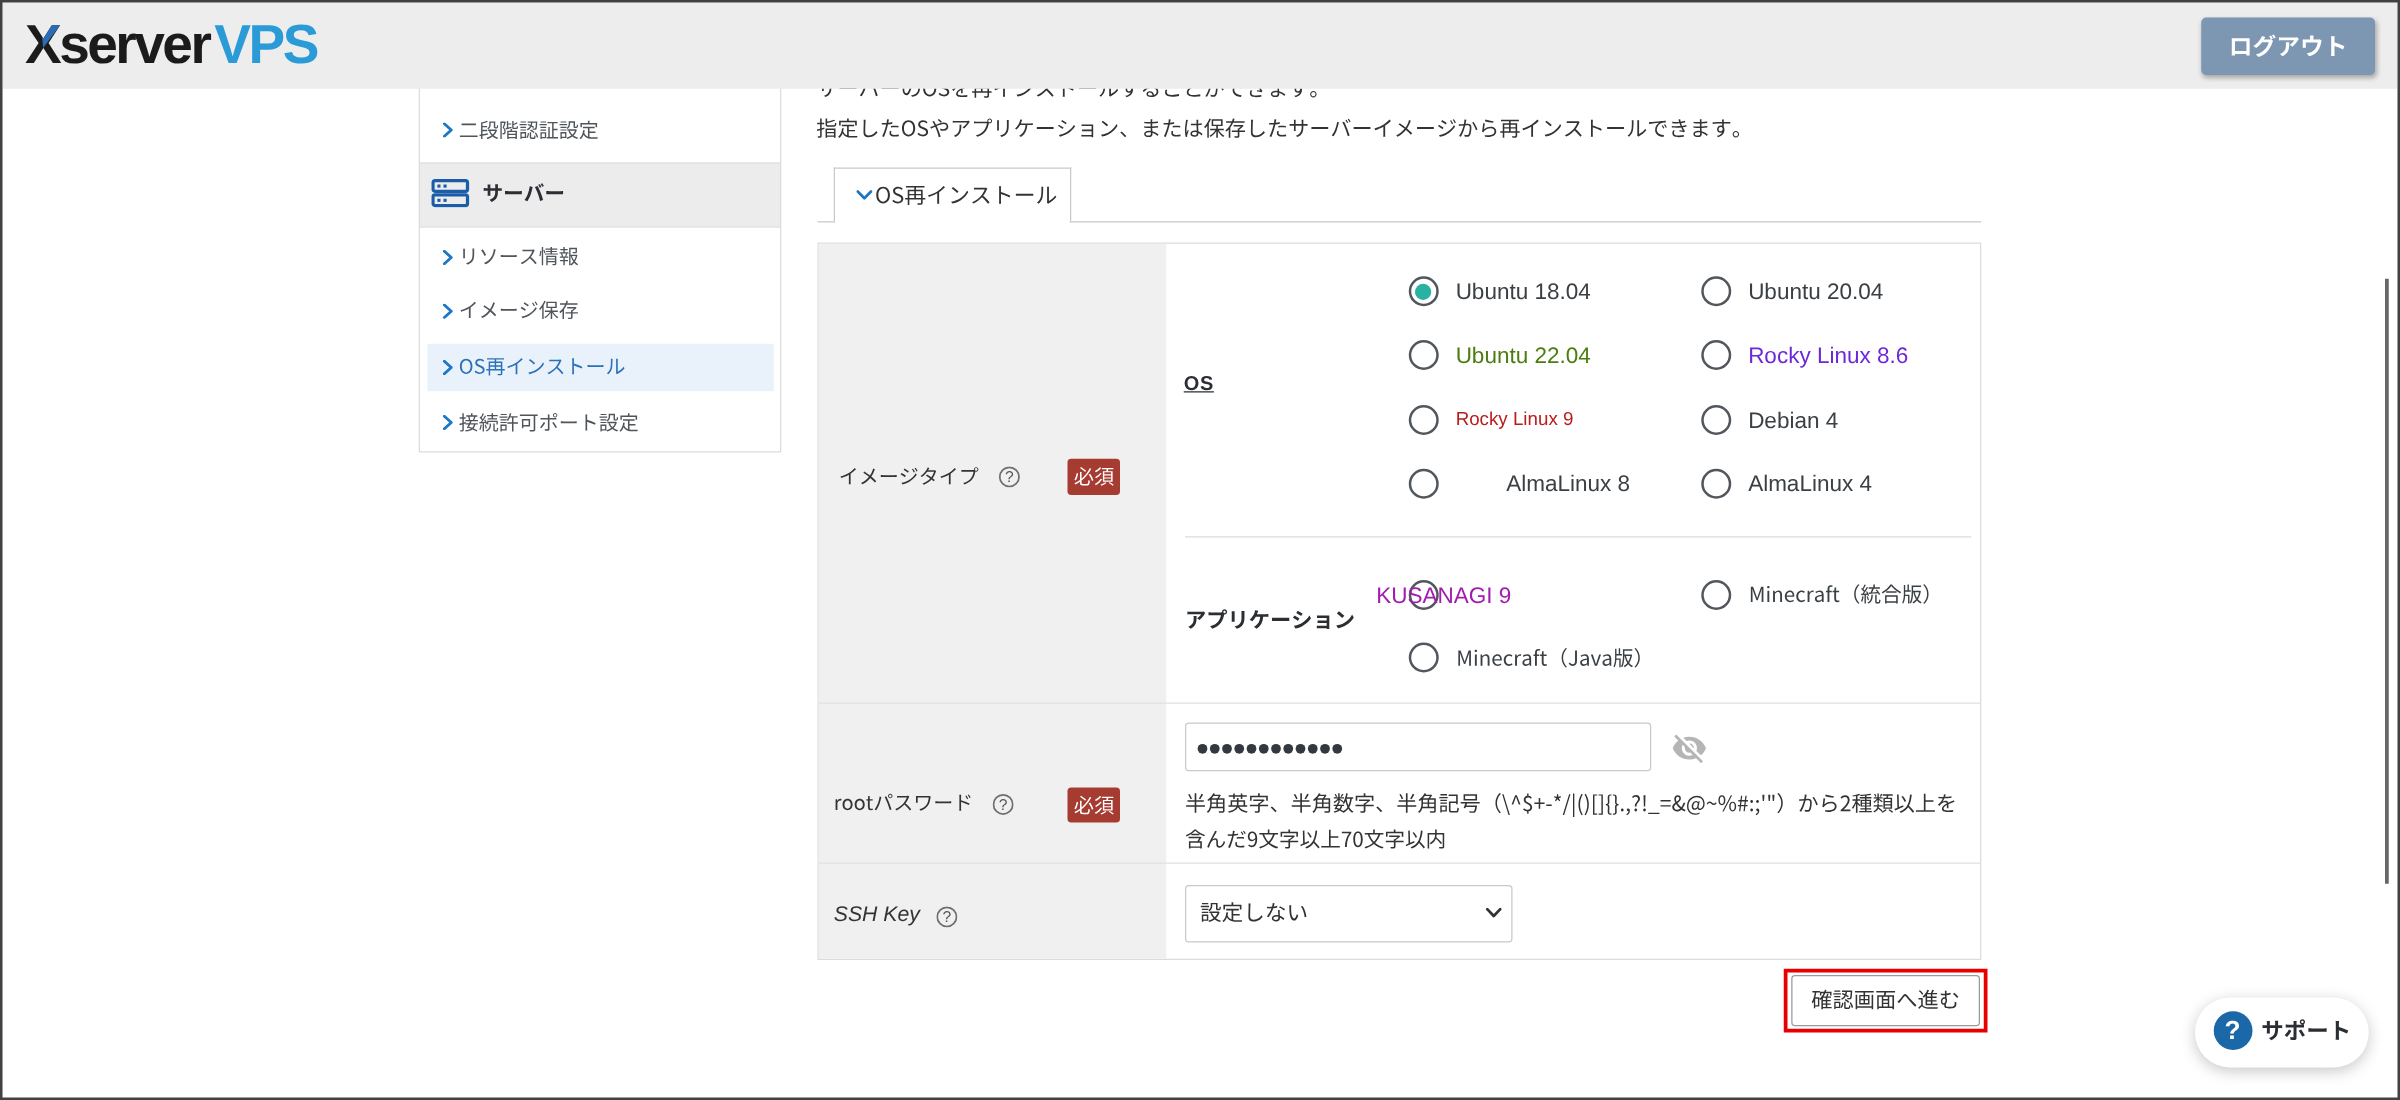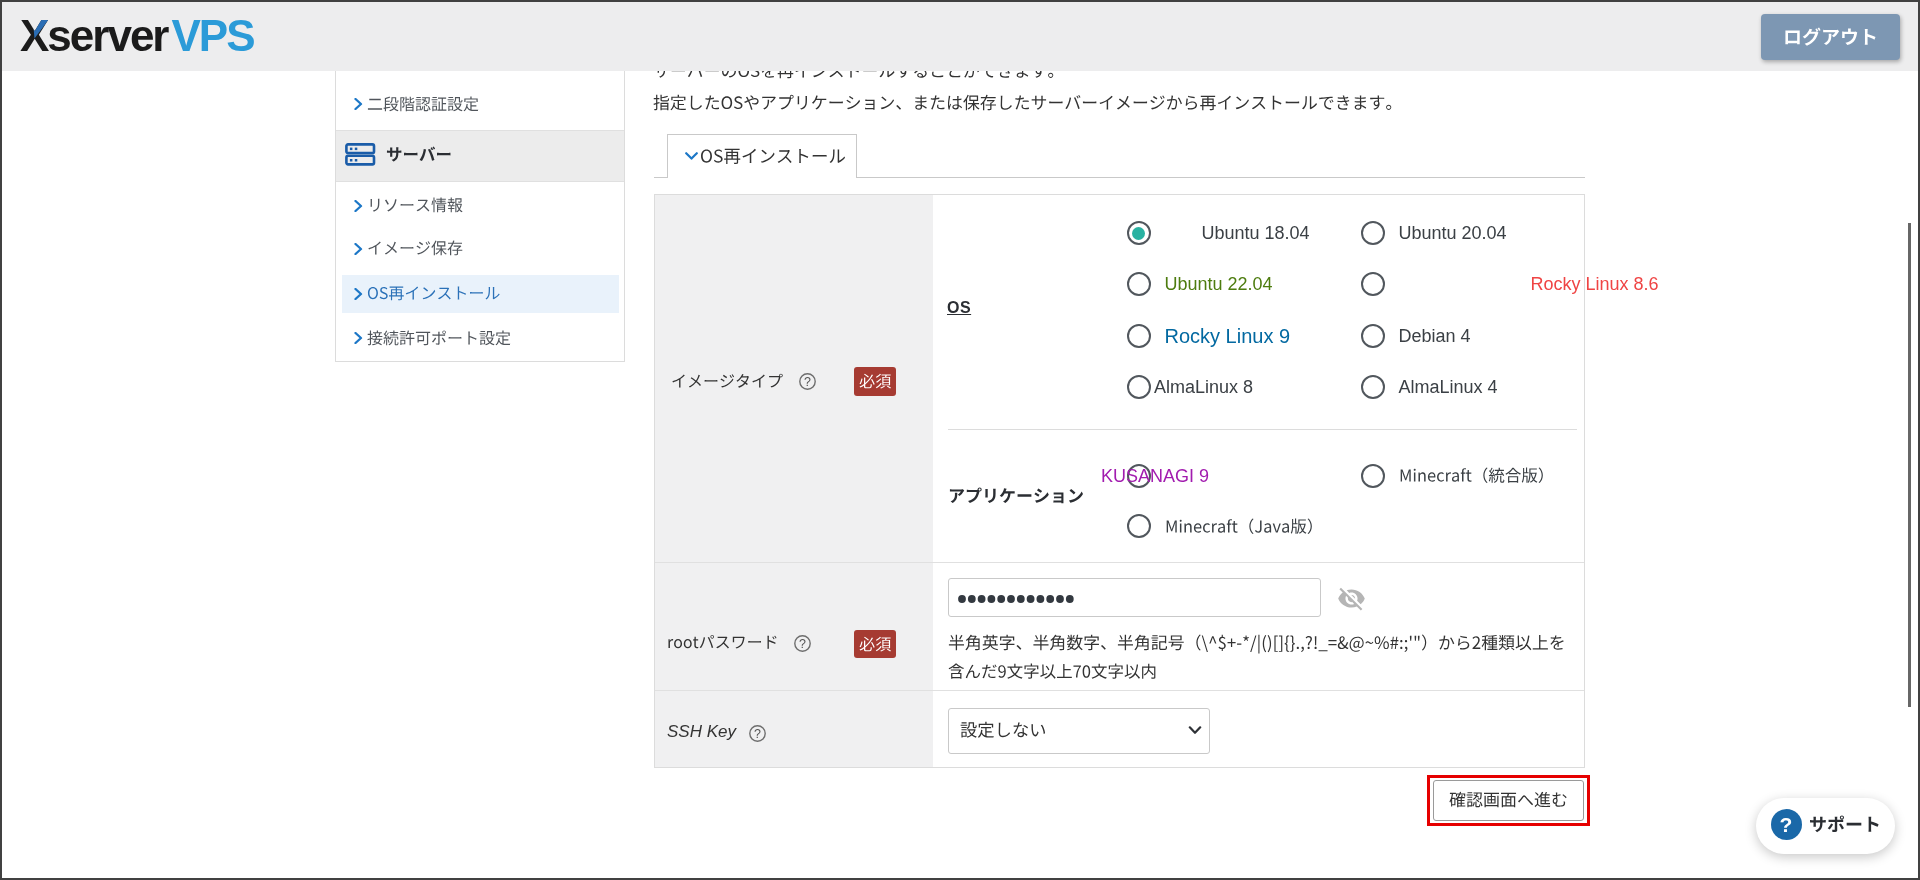--- a/index.html
+++ b/index.html
@@ -100,33 +100,33 @@
 <svg class="abs" style="left:749.0px;top:724.8px" width="17" height="17" viewBox="0 0 17 17">
     <circle cx="8.5" cy="8.5" r="7.7" stroke="#6e6e6e" stroke-width="1.4" fill="none"></circle>
     <text x="8.5" y="12.8" text-anchor="middle" font-family="Liberation Sans" font-size="12.5px" fill="#555">?</text>
   </svg>
 <div class="abs" style="left:947px;top:295px;width:60px;height:26px;font-size:16px;font-weight:bold;color:#2b2e33;line-height:26px;letter-spacing:0.5px;text-decoration:underline;">OS</div>
 <svg style="position:absolute;left:947.5px;top:484.8px;" width="138" height="24" viewBox="0 0 138 24">
     <path fill="#2b2e33" transform="translate(0,17.00) scale(0.017000,-0.017000)" d="M955 677 876 751C857 745 802 742 774 742C721 742 297 742 235 742C193 742 151 746 113 752V613C160 617 193 620 235 620C297 620 696 620 756 620C730 571 652 483 572 434L676 351C774 421 869 547 916 625C925 640 944 664 955 677ZM547 542H402C407 510 409 483 409 452C409 288 385 182 258 94C221 67 185 50 153 39L270 -56C542 90 547 294 547 542Z M1804 733C1804 765 1830 791 1862 791C1893 791 1919 765 1919 733C1919 702 1893 676 1862 676C1830 676 1804 702 1804 733ZM1742 733 1744 714C1723 711 1701 710 1687 710C1630 710 1299 710 1224 710C1191 710 1134 714 1105 718V577C1130 579 1178 581 1224 581C1299 581 1629 581 1689 581C1676 495 1638 382 1572 299C1491 197 1378 110 1180 64L1289 -56C1467 2 1600 101 1691 221C1775 332 1818 487 1841 585L1849 615L1862 614C1927 614 1981 668 1981 733C1981 799 1927 853 1862 853C1796 853 1742 799 1742 733Z M2803 776H2652C2656 748 2658 716 2658 676C2658 632 2658 537 2658 486C2658 330 2645 255 2576 180C2516 115 2435 77 2336 54L2440 -56C2513 -33 2617 16 2683 88C2757 170 2799 263 2799 478C2799 527 2799 624 2799 676C2799 716 2801 748 2803 776ZM2339 768H2195C2198 745 2199 710 2199 691C2199 647 2199 411 2199 354C2199 324 2195 285 2194 266H2339C2337 289 2336 328 2336 353C2336 409 2336 647 2336 691C2336 723 2337 745 2339 768Z M3449 783 3294 814C3292 783 3285 744 3273 711C3261 673 3242 621 3215 575C3177 512 3113 422 3042 369L3167 293C3227 345 3289 430 3329 503H3540C3524 294 3441 171 3336 91C3312 71 3277 50 3241 36L3376 -55C3557 59 3661 238 3679 503H3819C3842 503 3886 503 3923 499V636C3890 630 3845 629 3819 629H3388L3416 702C3424 723 3437 758 3449 783Z M4092 463V306C4129 308 4196 311 4253 311C4370 311 4700 311 4790 311C4832 311 4883 307 4907 306V463C4881 461 4837 457 4790 457C4700 457 4371 457 4253 457C4201 457 4128 460 4092 463Z M5309 792 5236 682C5302 645 5406 577 5462 538L5537 649C5484 685 5375 756 5309 792ZM5123 82 5198 -50C5287 -34 5430 16 5532 74C5696 168 5837 295 5930 433L5853 569C5773 426 5634 289 5464 194C5355 134 5235 101 5123 82ZM5155 564 5082 453C5149 418 5253 350 5310 311L5383 423C5332 459 5222 528 5155 564Z M6202 85V-38C6219 -37 6260 -35 6288 -35H6667L6666 -75H6792C6792 -57 6791 -23 6791 -7C6791 73 6791 454 6791 495C6791 516 6791 549 6792 562C6776 561 6739 560 6715 560C6633 560 6418 560 6337 560C6300 560 6239 562 6213 565V444C6237 446 6300 448 6337 448C6418 448 6628 448 6667 448V327H6348C6310 327 6265 328 6239 330V212C6262 213 6310 214 6348 214H6667V81H6289C6253 81 6219 83 6202 85Z M7241 760 7147 660C7220 609 7345 500 7397 444L7499 548C7441 609 7311 713 7241 760ZM7116 94 7200 -38C7341 -14 7470 42 7571 103C7732 200 7865 338 7941 473L7863 614C7800 479 7670 326 7499 225C7402 167 7272 116 7116 94Z"></path>
   </svg>
 <div class="abs" style="left:1126.5px;top:221.0px;width:24px;height:24px;border:2px solid #51575d;border-radius:50%;box-sizing:border-box;background:#fff;"></div>
 <div class="abs" style="left:1132.0px;top:226.5px;width:13px;height:13px;border-radius:50%;background:#29b2a2;"></div>
-<div class="abs" style="left:1164.5px;top:220.0px;width:260px;height:26px;font-size:18px;color:#3b4045;line-height:26px;margin-left:37px;">Ubuntu 18.04</div>
+<div class="abs" style="left:1164.5px;top:220.0px;width:260px;height:26px;font-size:18px;color:#3b4045;line-height:26px;">Ubuntu 18.04</div>
 <div class="abs" style="left:1360.5px;top:221.0px;width:24px;height:24px;border:2px solid #51575d;border-radius:50%;box-sizing:border-box;background:#fff;"></div>
 <div class="abs" style="left:1398.5px;top:220.0px;width:260px;height:26px;font-size:18px;color:#3b4045;line-height:26px;">Ubuntu 20.04</div>
 <div class="abs" style="left:1126.5px;top:272.0px;width:24px;height:24px;border:2px solid #51575d;border-radius:50%;box-sizing:border-box;background:#fff;"></div>
 <div class="abs" style="left:1164.5px;top:271.0px;width:260px;height:26px;font-size:18px;color:#4d7c0f;line-height:26px;">Ubuntu 22.04</div>
 <div class="abs" style="left:1360.5px;top:272.0px;width:24px;height:24px;border:2px solid #51575d;border-radius:50%;box-sizing:border-box;background:#fff;"></div>
-<div class="abs" style="left:1398.5px;top:271.0px;width:260px;height:26px;font-size:18px;color:#ef4444;line-height:26px;text-align:right;">Rocky Linux 8.6</div>
+<div class="abs" style="left:1398.5px;top:271.0px;width:260px;height:26px;font-size:18px;color:#6d28d9;line-height:26px;">Rocky Linux 8.6</div>
 <div class="abs" style="left:1126.5px;top:323.5px;width:24px;height:24px;border:2px solid #51575d;border-radius:50%;box-sizing:border-box;background:#fff;"></div>
-<div class="abs" style="left:1164.5px;top:322.5px;width:260px;height:26px;font-size:20px;color:#0369a1;line-height:26px;">Rocky Linux 9</div>
+<div class="abs" style="left:1164.5px;top:322.5px;width:260px;height:26px;font-size:15px;color:#b91c1c;line-height:26px;">Rocky Linux 9</div>
 <div class="abs" style="left:1360.5px;top:323.5px;width:24px;height:24px;border:2px solid #51575d;border-radius:50%;box-sizing:border-box;background:#fff;"></div>
 <div class="abs" style="left:1398.5px;top:322.5px;width:260px;height:26px;font-size:18px;color:#3b4045;line-height:26px;">Debian 4</div>
 <div class="abs" style="left:1126.5px;top:374.5px;width:24px;height:24px;border:2px solid #51575d;border-radius:50%;box-sizing:border-box;background:#fff;"></div>
-<div class="abs" style="left:1154px;top:373.5px;width:260px;height:26px;font-size:18px;color:#3b4045;line-height:26px;">AlmaLinux 8</div>
+<div class="abs" style="left:1205px;top:373.5px;width:260px;height:26px;font-size:18px;color:#3b4045;line-height:26px;">AlmaLinux 8</div>
 <div class="abs" style="left:1360.5px;top:374.5px;width:24px;height:24px;border:2px solid #51575d;border-radius:50%;box-sizing:border-box;background:#fff;"></div>
 <div class="abs" style="left:1398.5px;top:373.5px;width:260px;height:26px;font-size:18px;color:#3b4045;line-height:26px;">AlmaLinux 4</div>
 <div class="abs" style="left:1126.5px;top:463.5px;width:24px;height:24px;border:2px solid #51575d;border-radius:50%;box-sizing:border-box;background:#fff;"></div>
 <div class="abs" style="left:1101px;top:462.5px;width:260px;height:26px;font-size:18px;color:#a21caf;line-height:26px;">KUSANAGI 9</div>
 <div class="abs" style="left:1360.5px;top:463.5px;width:24px;height:24px;border:2px solid #51575d;border-radius:50%;box-sizing:border-box;background:#fff;"></div>
 <svg style="position:absolute;left:1398.5px;top:465.1px;" width="158" height="24" viewBox="0 0 158 24">
     <path fill="#3b4045" transform="translate(0,16.50) scale(0.016500,-0.016500)" d="M101 0H184V406C184 469 178 558 172 622H176L235 455L374 74H436L574 455L633 622H637C632 558 625 469 625 406V0H711V733H600L460 341C443 291 428 239 409 188H405C387 239 371 291 352 341L212 733H101Z M904 0H996V543H904ZM950 655C986 655 1011 679 1011 716C1011 751 986 775 950 775C914 775 890 751 890 716C890 679 914 655 950 655Z M1179 0H1271V394C1325 449 1363 477 1419 477C1491 477 1522 434 1522 332V0H1613V344C1613 482 1561 557 1447 557C1373 557 1316 516 1265 464H1263L1254 543H1179Z M2009 -13C2082 -13 2140 11 2187 42L2155 103C2114 76 2072 60 2019 60C1916 60 1845 134 1839 250H2205C2207 264 2209 282 2209 302C2209 457 2131 557 1992 557C1868 557 1749 448 1749 271C1749 92 1864 -13 2009 -13ZM1838 315C1849 423 1917 484 1994 484C2079 484 2129 425 2129 315Z M2557 -13C2622 -13 2684 13 2733 55L2693 117C2659 87 2615 63 2565 63C2465 63 2397 146 2397 271C2397 396 2469 480 2568 480C2610 480 2645 461 2676 433L2722 493C2684 527 2635 557 2564 557C2424 557 2303 452 2303 271C2303 91 2413 -13 2557 -13Z M2853 0H2945V349C2981 441 3036 475 3081 475C3104 475 3116 472 3134 466L3151 545C3134 554 3117 557 3093 557C3033 557 2977 513 2939 444H2937L2928 543H2853Z M3366 -13C3433 -13 3494 22 3546 65H3549L3557 0H3632V334C3632 469 3577 557 3444 557C3356 557 3280 518 3231 486L3266 423C3309 452 3366 481 3429 481C3518 481 3541 414 3541 344C3310 318 3208 259 3208 141C3208 43 3275 -13 3366 -13ZM3392 61C3338 61 3296 85 3296 147C3296 217 3358 262 3541 283V132C3488 85 3444 61 3392 61Z M3745 469H3819V0H3910V469H4025V543H3910V629C3910 699 3935 736 3987 736C4006 736 4028 731 4048 721L4068 792C4043 802 4011 809 3977 809C3869 809 3819 740 3819 630V543L3745 538Z M4299 -13C4333 -13 4369 -3 4400 7L4382 76C4364 68 4340 61 4320 61C4257 61 4236 99 4236 165V469H4384V543H4236V696H4160L4150 543L4064 538V469H4145V168C4145 59 4184 -13 4299 -13Z M5109 380C5109 185 5188 26 5308 -96L5368 -65C5253 54 5182 202 5182 380C5182 558 5253 706 5368 825L5308 856C5188 734 5109 575 5109 380Z M6131 346V23C6131 -52 6147 -74 6216 -74C6230 -74 6288 -74 6302 -74C6362 -74 6380 -39 6387 91C6367 96 6337 107 6322 120C6319 11 6316 -6 6295 -6C6282 -6 6236 -6 6227 -6C6205 -6 6202 -2 6202 23V346ZM5712 258C5738 199 5764 123 5774 73L5831 93C5821 142 5795 218 5767 275ZM5505 268C5493 180 5473 91 5439 30C5456 24 5485 10 5499 1C5531 65 5556 162 5569 257ZM5945 345C5938 151 5914 35 5753 -28C5769 -41 5789 -66 5797 -84C5975 -10 6008 126 6017 345ZM5816 451 5822 381C5940 389 6107 400 6269 413C6286 384 6301 357 6311 335L6375 371C6345 435 6274 531 6212 602L6154 570C6179 541 6204 508 6227 475L5982 460C6009 513 6037 581 6062 640H6359V708H6116V840H6040V708H5812V640H5976C5958 581 5930 508 5904 455ZM5448 392 5455 324 5612 334V-82H5679V338L5758 343C5767 321 5773 301 5777 284L5834 309C5820 364 5780 450 5739 515L5686 493C5703 466 5719 434 5733 403L5584 397C5652 485 5728 602 5785 697L5722 726C5695 672 5659 608 5619 546C5604 566 5583 589 5561 612C5598 667 5641 747 5675 813L5609 840C5588 784 5552 709 5520 653L5490 679L5452 629C5498 588 5550 531 5581 487C5559 453 5536 421 5515 394Z M6662 513V446H7167V513ZM6912 764C7006 636 7182 495 7338 412C7351 434 7370 460 7388 479C7229 550 7053 689 6946 838H6869C6791 708 6623 555 6448 466C6464 450 6485 424 6495 407C6666 499 6829 642 6912 764ZM6610 320V-81H6684V-39H7146V-81H7222V320ZM6684 28V252H7146V28Z M7899 795V508C7899 346 7892 120 7804 -42C7821 -49 7853 -67 7866 -79C7950 76 7968 300 7970 467H7983C8012 337 8053 222 8111 128C8059 63 7999 13 7933 -19C7950 -33 7971 -61 7981 -80C8045 -44 8104 4 8156 65C8205 4 8264 -46 8335 -81C8347 -62 8370 -34 8387 -19C8313 13 8251 63 8201 125C8270 228 8321 360 8346 524L8300 538L8287 536H7970V727H8355V795ZM7519 820V423C7519 271 7510 91 7440 -37C7457 -47 7481 -68 7493 -81C7554 21 7576 151 7583 283H7723V-79H7792V351H7585L7586 423V496H7853V563H7765V842H7696V563H7586V820ZM8263 467C8241 360 8204 267 8155 190C8107 269 8072 363 8048 467Z M8719 380C8719 575 8640 734 8520 856L8460 825C8575 706 8646 558 8646 380C8646 202 8575 54 8460 -65L8520 -96C8640 26 8719 185 8719 380Z"></path>
   </svg>
 <div class="abs" style="left:1126.5px;top:514.0px;width:24px;height:24px;border:2px solid #51575d;border-radius:50%;box-sizing:border-box;background:#fff;"></div>
 <svg style="position:absolute;left:1164.5px;top:515.6px;" width="161" height="24" viewBox="0 0 161 24">

